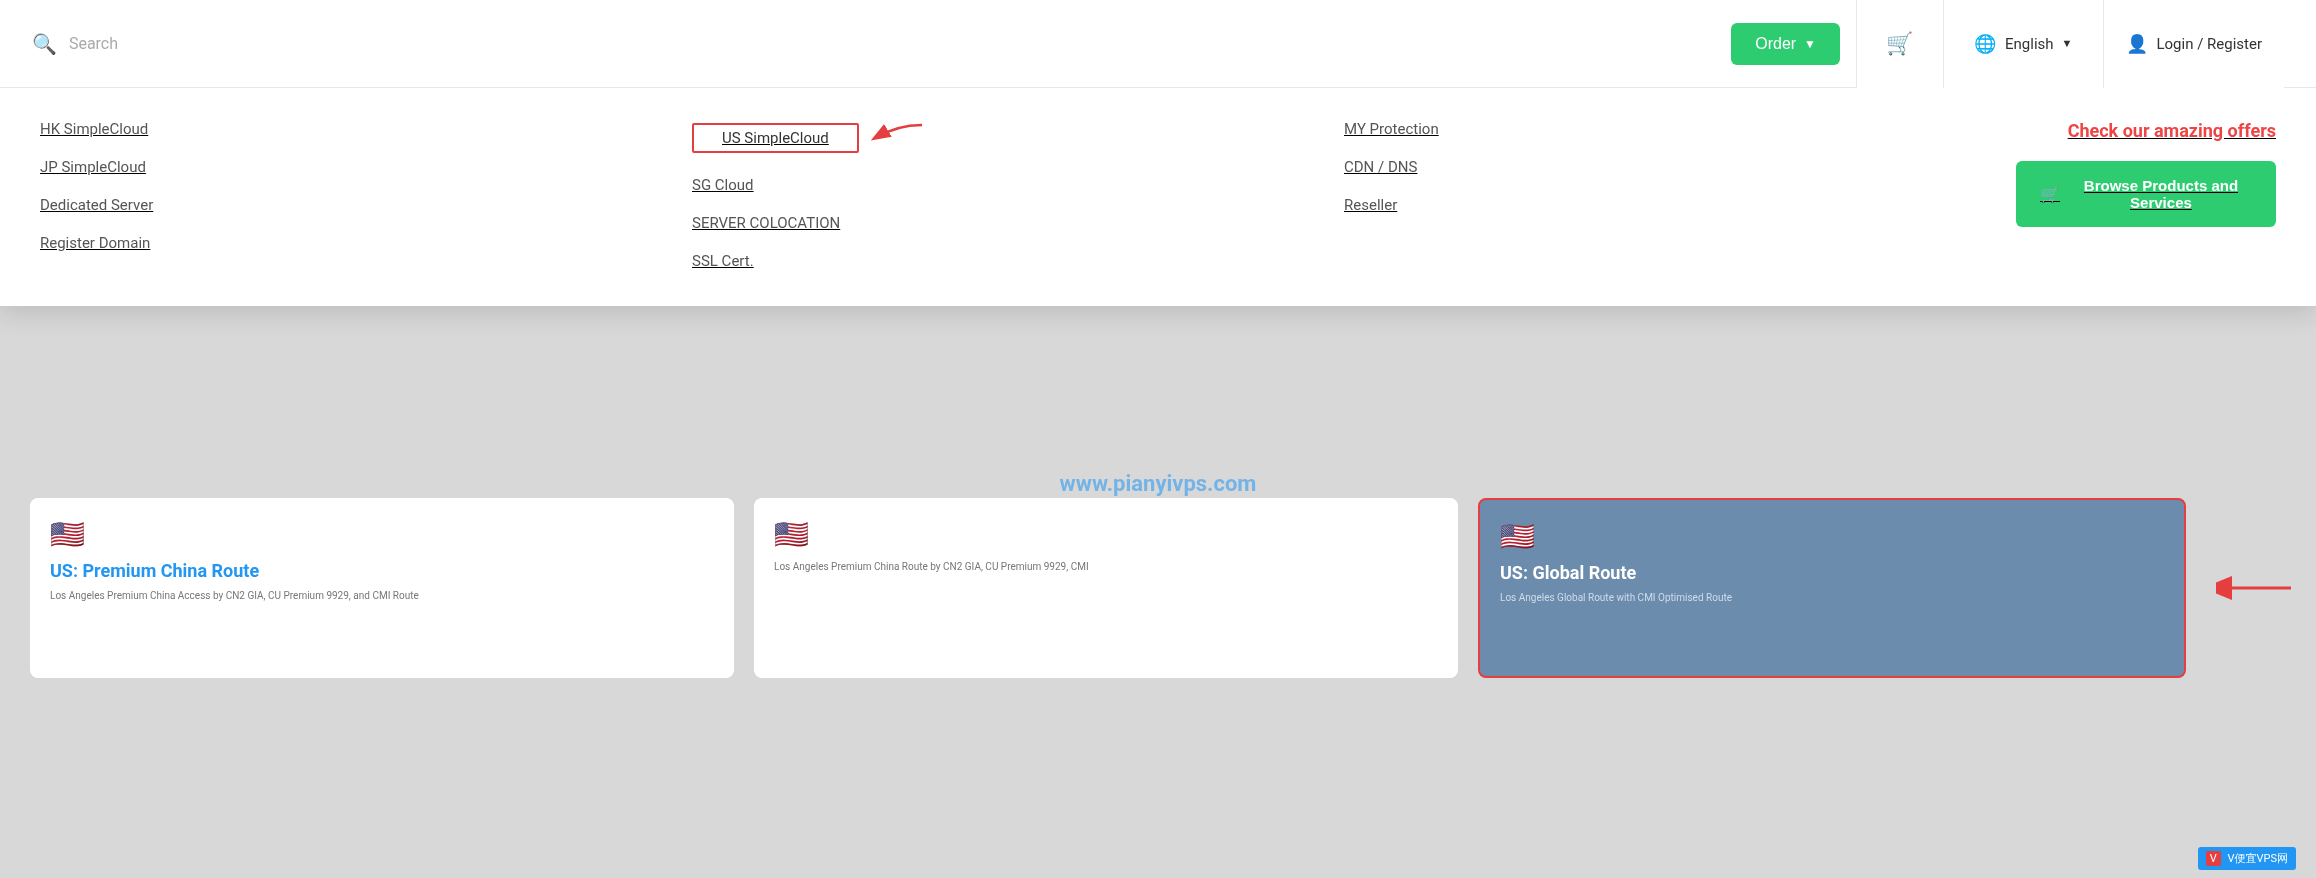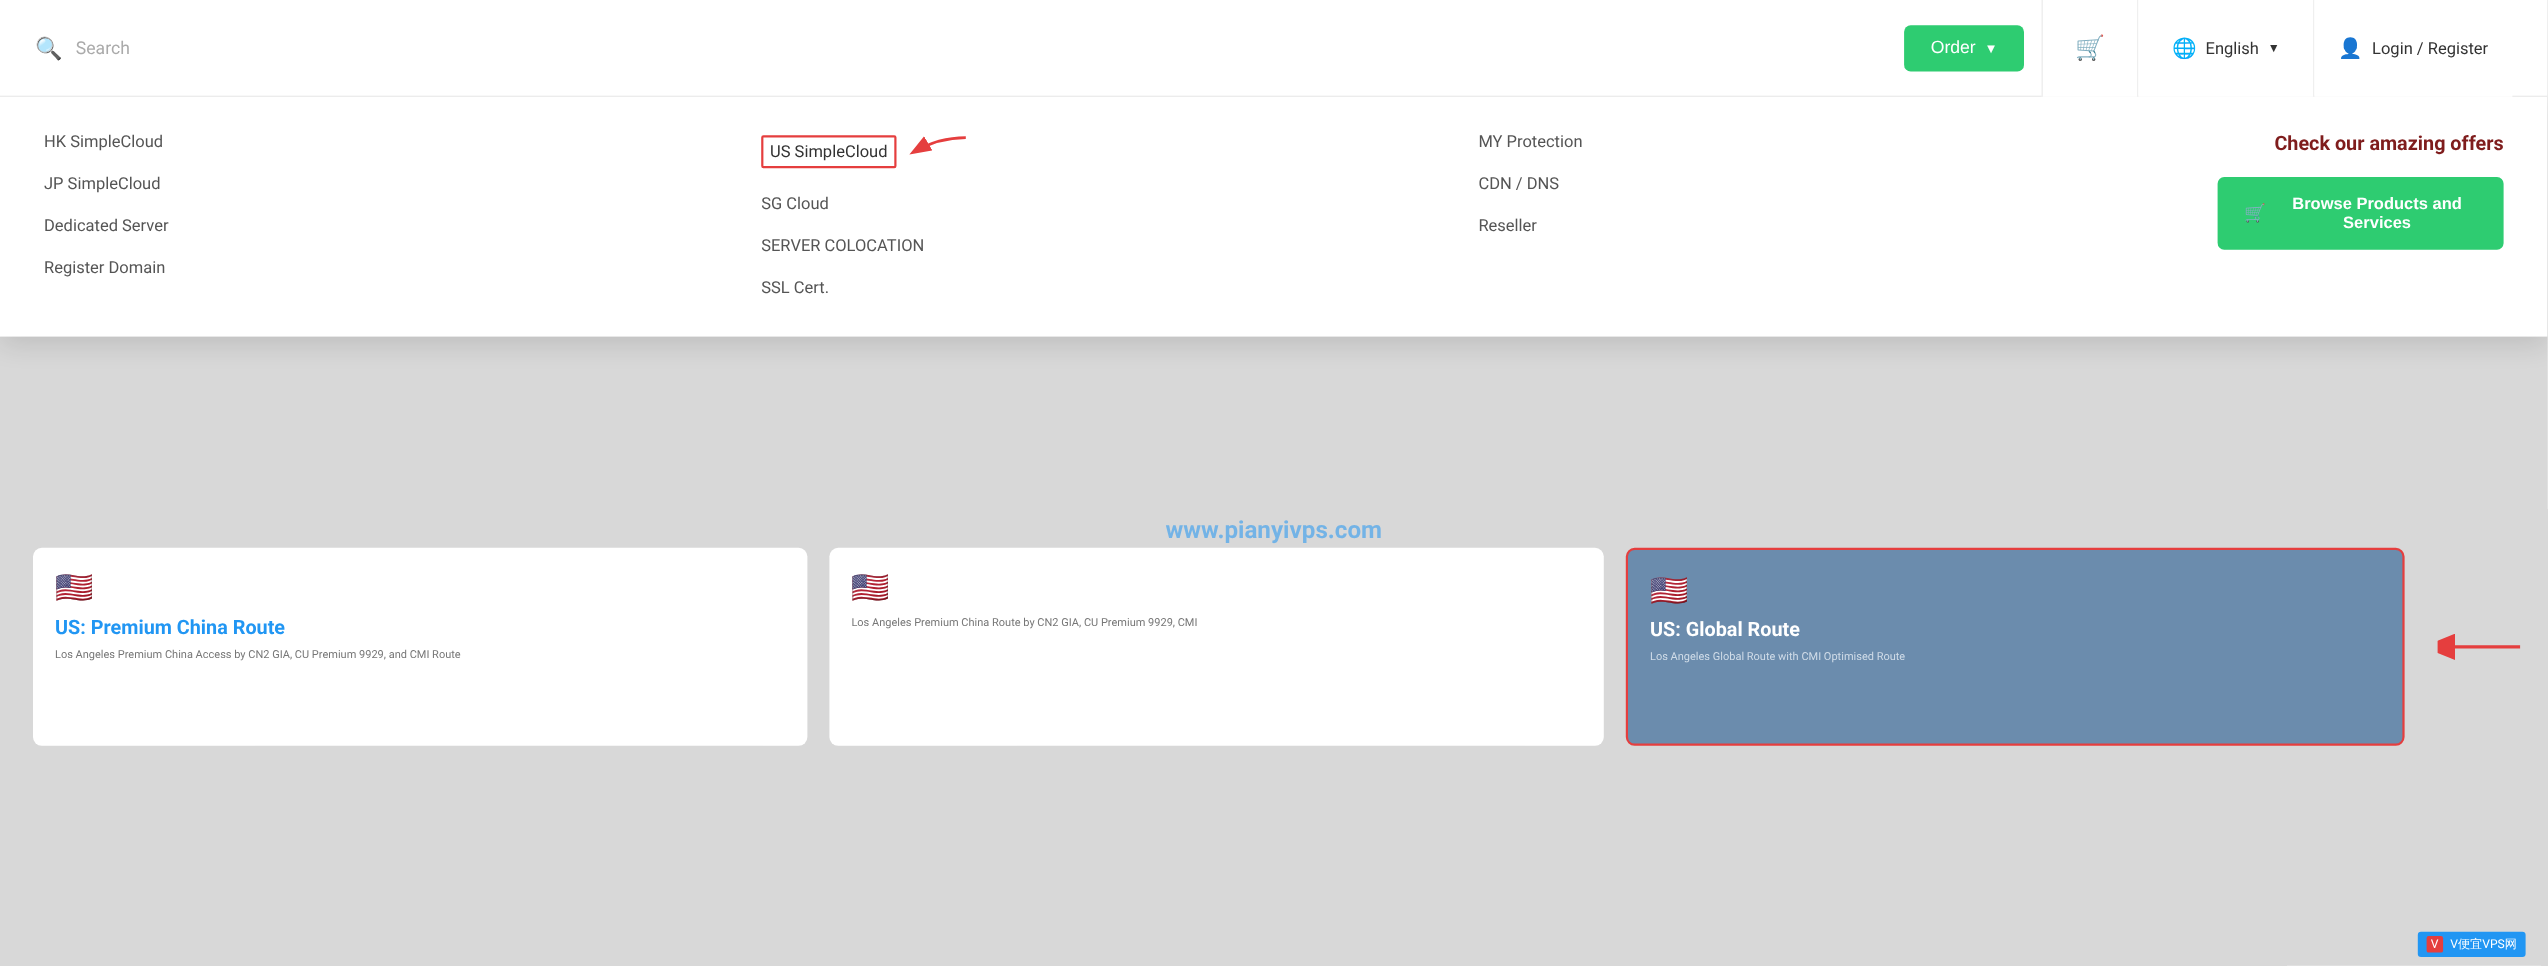--- a/index.html
+++ b/index.html
@@ -122,59 +122,60 @@
       font-size: 22px;
       font-weight: 600;
       color: #333;
       margin-bottom: 24px;
       border-bottom: 1px solid #e8e8e8;
       padding-bottom: 18px;
     }
     .dropdown-content {
       display: flex;
       gap: 0;
+      text-decoration: underline;
     }
     .menu-columns {
       display: flex;
       flex: 1;
       gap: 0;
     }
     .menu-col {
       flex: 1;
       display: flex;
       flex-direction: column;
       gap: 20px;
     }
     .menu-item {
       font-size: 15px;
       color: #555;
       cursor: pointer;
       white-space: nowrap;
     }
     .menu-item.highlighted {
       border: 2px solid #e53e3e;
-      padding: 4px 6px;
+      padding: 4px 28px;
       color: #333;
       border-radius: 2px;
       display: inline-block;
     }
 
     
     .right-panel {
       width: 280px;
       display: flex;
       flex-direction: column;
       align-items: flex-end;
       gap: 20px;
       padding-left: 20px;
     }
     .check-offers-text {
       font-size: 18px;
       font-weight: 700;
-      color: #7f1d1d;
+      color: #ef4444;
       text-align: left;
     }
     .browse-btn {
       background: #2ecc71;
       color: #fff;
       border: none;
       border-radius: 6px;
       padding: 16px 24px;
       font-size: 15px;
       font-weight: 600;

